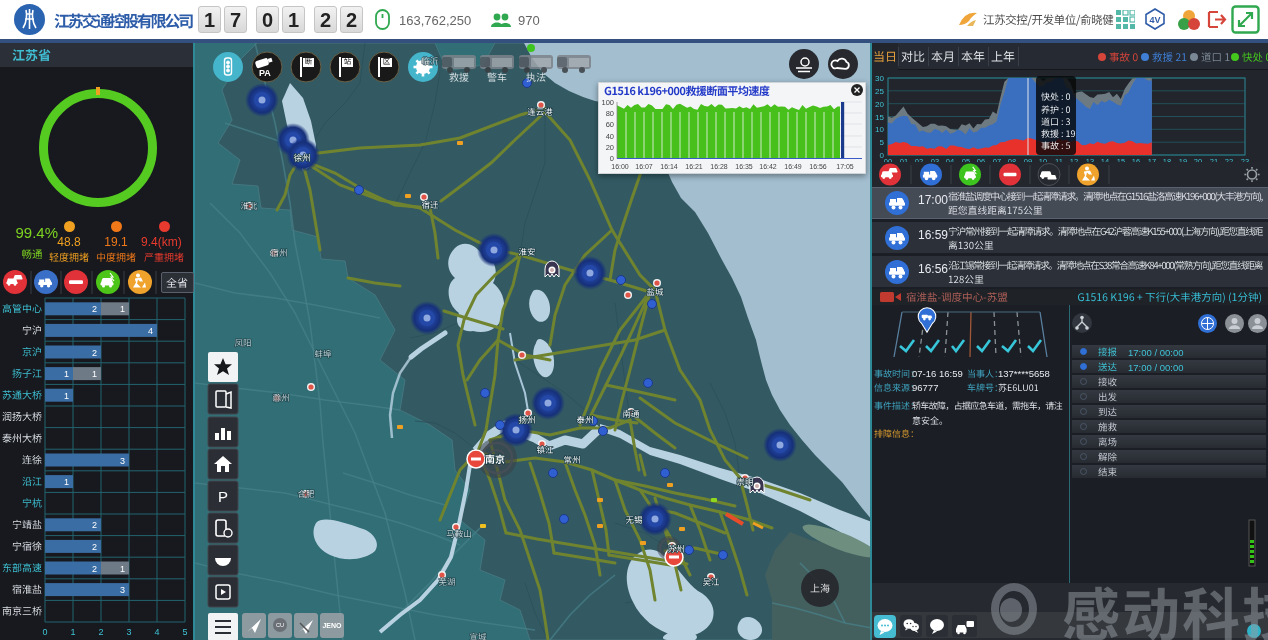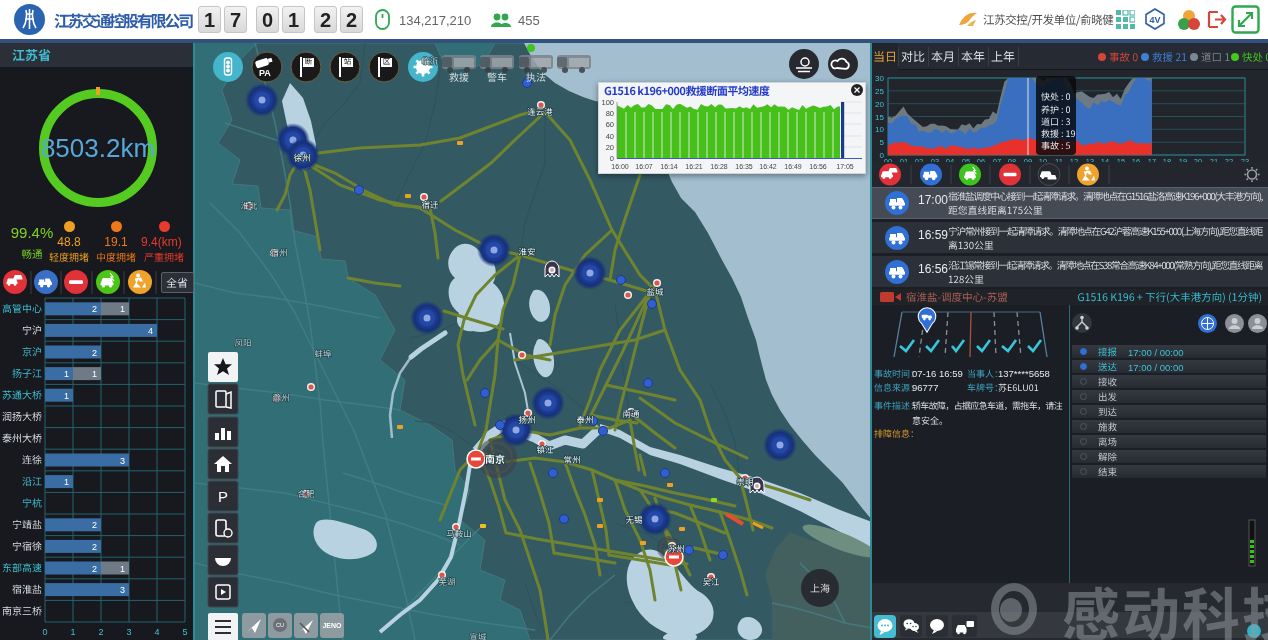--- a/index.html
+++ b/index.html
@@ -388,28 +388,28 @@
     <div class="abs" style="left:198px;top:6px;width:23px;height:27px;background:linear-gradient(#f2f2f2,#d8d8d8);border:1px solid #c5c5c5;border-radius:3px;color:#222;font-size:20px;font-weight:bold;text-align:center;line-height:26px">1</div>
     <div class="abs" style="left:224px;top:6px;width:23px;height:27px;background:linear-gradient(#f2f2f2,#d8d8d8);border:1px solid #c5c5c5;border-radius:3px;color:#222;font-size:20px;font-weight:bold;text-align:center;line-height:26px">7</div>
     <div class="abs" style="left:256px;top:6px;width:23px;height:27px;background:linear-gradient(#f2f2f2,#d8d8d8);border:1px solid #c5c5c5;border-radius:3px;color:#222;font-size:20px;font-weight:bold;text-align:center;line-height:26px">0</div>
     <div class="abs" style="left:282px;top:6px;width:23px;height:27px;background:linear-gradient(#f2f2f2,#d8d8d8);border:1px solid #c5c5c5;border-radius:3px;color:#222;font-size:20px;font-weight:bold;text-align:center;line-height:26px">1</div>
     <div class="abs" style="left:314px;top:6px;width:23px;height:27px;background:linear-gradient(#f2f2f2,#d8d8d8);border:1px solid #c5c5c5;border-radius:3px;color:#222;font-size:20px;font-weight:bold;text-align:center;line-height:26px">2</div>
     <div class="abs" style="left:340px;top:6px;width:23px;height:27px;background:linear-gradient(#f2f2f2,#d8d8d8);border:1px solid #c5c5c5;border-radius:3px;color:#222;font-size:20px;font-weight:bold;text-align:center;line-height:26px">2</div>
     <svg class="abs" style="left:373px;top:9px" width="20" height="22">
       <rect x="3" y="1" width="13" height="19" rx="6.5" fill="none" stroke="#2fa84f" stroke-width="1.8"></rect>
       <line x1="9.5" y1="5" x2="9.5" y2="9" stroke="#2fa84f" stroke-width="1.8"></line>
     </svg>
-    <div class="abs" style="left:399px;top:13px;color:#666;font-size:13px">134,217,210</div>
+    <div class="abs" style="left:399px;top:13px;color:#666;font-size:13px">163,762,250</div>
     <svg class="abs" style="left:489px;top:11px" width="24" height="17">
       <circle cx="8" cy="6" r="3.4" fill="#2fa84f"></circle>
       <path d="M2,16 C2,10 14,10 14,16 Z" fill="#2fa84f"></path>
       <circle cx="16" cy="6" r="3.4" fill="#2fa84f"></circle>
       <path d="M11,16 C11,10.5 22,10.5 22,16 Z" fill="#2fa84f"></path>
     </svg>
-    <div class="abs" style="left:518px;top:13px;color:#666;font-size:13px">455</div>
+    <div class="abs" style="left:518px;top:13px;color:#666;font-size:13px">970</div>
     <svg class="abs" style="left:957px;top:9px" width="22" height="20">
       <path d="M2,16 Q8,2 20,4 Q14,8 12,12 Q8,16 2,16 Z" fill="#f0a53a"></path>
       <path d="M10,17 Q14,12 19,11 L16,17 Z" fill="#e8b75a"></path>
     </svg>
     <svg class="abs" style="left:1116px;top:10px" width="19" height="19">
       <g fill="#54b8a8">
         <rect x="0" y="0" width="5" height="5"></rect>
         <rect x="7" y="0" width="5" height="5" fill="none" stroke="#54b8a8" stroke-width="1.2"></rect>
         <rect x="14" y="0" width="5" height="5" fill="none" stroke="#54b8a8" stroke-width="1.2"></rect>
         <rect x="0" y="7" width="5" height="5"></rect>
@@ -432,22 +432,21 @@
     <svg class="abs" style="left:1206px;top:9px" width="22" height="21">
       <path d="M3,3 L12,3 M3,3 L3,18 M3,18 L12,18" stroke="#d6453a" stroke-width="2.2" fill="none"></path>
       <path d="M9,10.5 L19,10.5 M15,6 L19,10.5 L15,15" stroke="#d6453a" stroke-width="2.2" fill="none"></path>
     </svg>
     <svg class="abs" style="left:1231px;top:5px" width="29" height="29">
       <rect x="1.5" y="1.5" width="26" height="26" rx="3" fill="none" stroke="#2fa84f" stroke-width="2.4"></rect>
       <path d="M8,21 L21,8 M15,8 L21,8 L21,14 M8,15 L8,21 L14,21" stroke="#2fa84f" stroke-width="2.2" fill="none"></path>
     </svg>
     <div class="abs" style="left:39px;top:89px;width:118px;height:118px;border-radius:50%;border:9px solid #55cb21"></div>
     <div class="abs" style="left:96px;top:87px;width:4px;height:8px;background:#f0a020"></div>
-    <div class="abs" style="left:17px;top:133px;width:162px;text-align:center;color:#58a7d8;font-size:26px">8503.2km</div>
-    <div class="abs" style="left:6px;top:224px;width:52px;text-align:center;color:#7ed321;font-size:15px">99.4%</div>
+    <div class="abs" style="left:6px;top:224px;width:52px;text-align:right;color:#7ed321;font-size:15px">99.4%</div>
     <div class="abs" style="left:64px;top:221px;width:11px;height:11px;border-radius:50%;background:#f0a020"></div>
     <div class="abs" style="left:111px;top:221px;width:11px;height:11px;border-radius:50%;background:#f07818"></div>
     <div class="abs" style="left:159px;top:221px;width:11px;height:11px;border-radius:50%;background:#e83a2e"></div>
     <div class="abs" style="left:46px;top:235px;width:46px;text-align:center;color:#f0a020;font-size:12px">48.8</div>
     <div class="abs" style="left:93px;top:235px;width:46px;text-align:center;color:#f07818;font-size:12px">19.1</div>
     <div class="abs" style="left:141px;top:235px;width:46px;text-align:left;color:#e83a2e;font-size:12px">9.4(km)</div>
     <svg class="abs" style="left:0;top:268px" width="195" height="30">
 <circle cx="15" cy="14" r="12" fill="#e03238"></circle>
       <circle cx="46" cy="14" r="12" fill="#3a6fc8"></circle>
       <circle cx="76" cy="14" r="12" fill="#e03238"></circle>

